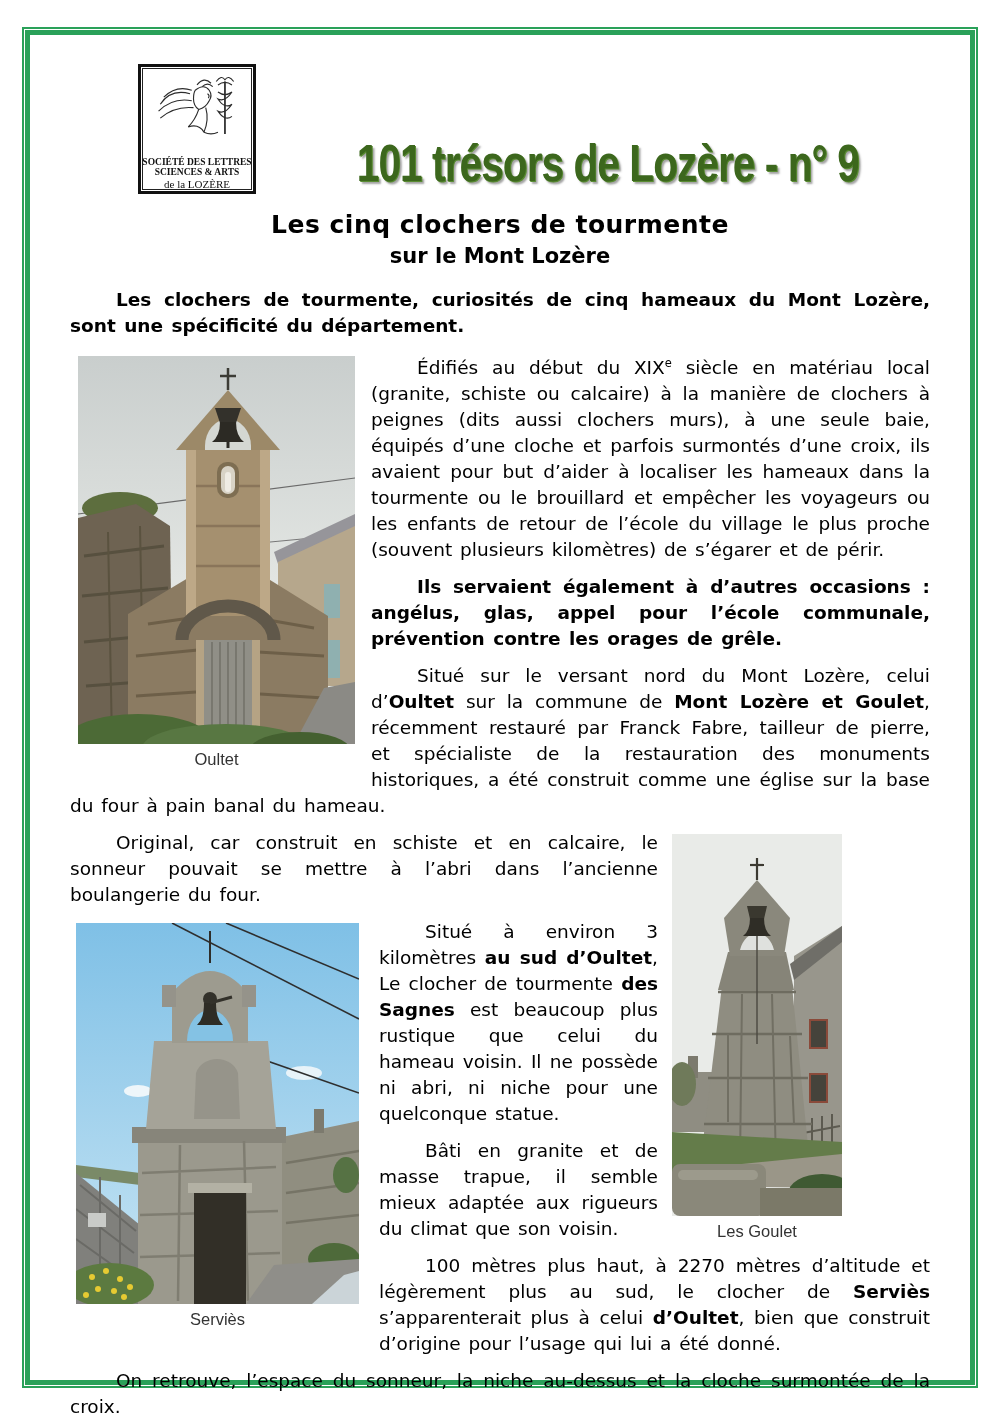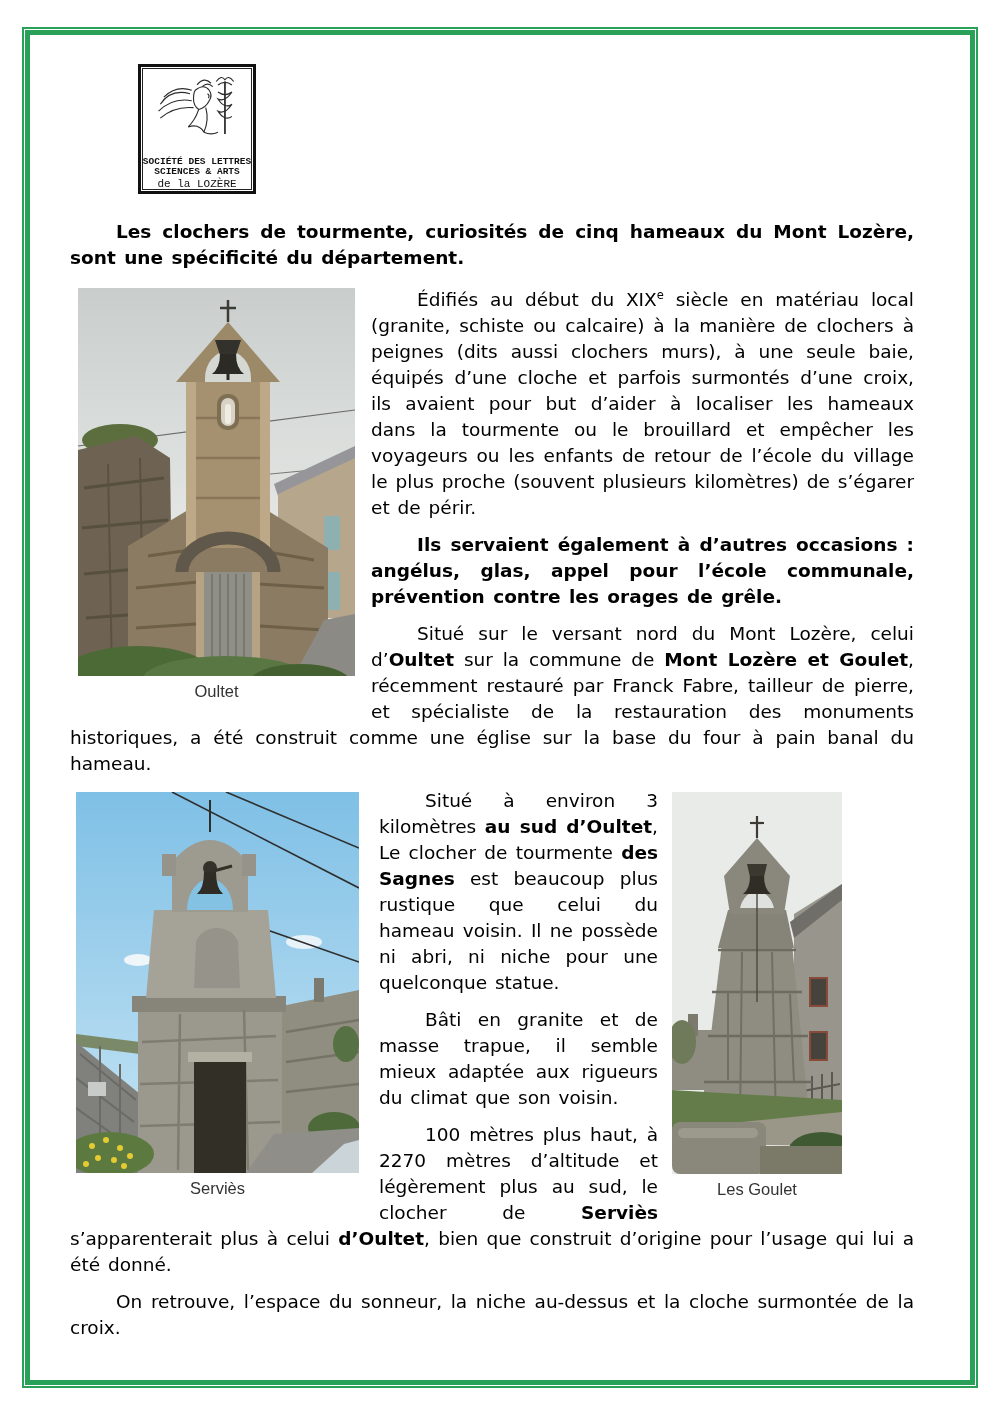--- a/index.html
+++ b/index.html
@@ -11,38 +11,38 @@
   .frame-inner{position:absolute;left:1px;top:1px;right:1px;bottom:1px;
                border:5px solid #2aa159;background:#fff;}
   .content{position:absolute;left:0;top:0;right:0;bottom:0;padding:0 10px;}
 
   
   .header{display:flex;align-items:flex-start;margin-top:29px;height:138px;}
   .logo{margin-left:98px;width:112px;height:124px;border:3px solid #111;background:#fff;
         box-shadow:inset 0 0 0 1px #fff, inset 0 0 0 2px #222;
         display:flex;flex-direction:column;align-items:center;flex:0 0 auto;}
   .logo svg{display:block;margin-top:4px;}
-  .logo-text{text-align:center;font-family:Liberation Mono, monospace;line-height:1.08;
+  .logo-text{text-align:center;font-family:Liberation Serif, serif;line-height:1.08;
              color:#111;margin-top:14px;}
   .logo-text .l1,.logo-text .l2{font-size:9.5px;font-weight:bold;letter-spacing:0;}
   .logo-text .l3{font-size:11px;margin-top:2px;}
   .title-wrap{flex:1;text-align:center;padding-top:40px;}
   .title{display:inline-block;font-family:"Liberation Sans",sans-serif;font-weight:bold;
          font-size:47px;letter-spacing:-1px;transform:scale(0.86,1.12);transform-origin:center;
          color:#3c671d;text-shadow:1px 1px 0 #5a8c33, 3px 3px 2px rgba(90,90,90,0.55);
          white-space:nowrap;}
 
   
   .subtitle{text-align:center;margin:8px 0 0 0;font-weight:bold;line-height:1.22;}
   .subtitle .s1{font-size:25px;letter-spacing:0.5px;}
   .subtitle .s2{font-size:21px;}
 
   
   .article{margin:17px 30px 0 30px;}
-  .article p{font-size:18.5px;line-height:26px;text-align:justify;margin:0 16px 11px 0;
+  .article p{font-size:18.5px;line-height:26px;text-align:justify;margin:0 0 11px 0;
              text-indent:46px;word-spacing:2px;}
   .article p.b{font-weight:bold;}
   sup{font-size:0.62em;}
 
   
   figure{margin:0;padding:0;}
   .fig{text-align:center;}
   .fig figcaption{font-family:"Liberation Sans",sans-serif;font-size:16.5px;color:#333;
                   margin-top:4px;line-height:22px;}
   .fig svg{display:block;margin:0 auto;background:#dcdedd;}
@@ -80,22 +80,29 @@
 
                 <path d="M74 24 Q82 30 90 24 Q82 36 74 32 Q82 44 90 38 Q82 50 74 46 Q82 58 90 52"></path>
               </g>
             </svg>
             <div class="logo-text">
               <div class="l1">SOCIÉTÉ DES LETTRES</div>
               <div class="l2">SCIENCES &amp; ARTS</div>
               <div class="l3">de la LOZÈRE</div>
             </div>
           </div>
+          <div class="title-wrap">
+            <h1 class="title">101 trésors de Lozère - n° 9</h1>
+          </div>
         </header>
 
+        <h2 class="subtitle">
+          <span class="s1">Les cinq clochers de tourmente</span><br>
+          <span class="s2">sur le Mont Lozère</span>
+        </h2>
 
         <div class="article">
 
           <p class="b">Les clochers de tourmente, curiosités de cinq hameaux du Mont Lozère, sont une spécificité du département.</p>
 
           <figure class="fig fig-oultet">
             <svg width="277" height="388" viewBox="0 0 277 388">
               <defs>
                 <linearGradient id="skyO" x1="0" y1="0" x2="0" y2="1">
                   <stop offset="0" stop-color="#c9cecd"></stop>
@@ -215,20 +222,21 @@
 
               <g>
                 <rect x="0" y="330" width="94" height="52" rx="8" fill="#8a887a"></rect>
                 <rect x="6" y="336" width="80" height="10" rx="5" fill="#9c9a8c"></rect>
                 <rect x="88" y="354" width="82" height="28" fill="#7b7968"></rect>
               </g>
             </svg>
             <figcaption>Les Goulet</figcaption>
           </figure>
 
+          <p>Original, car construit en schiste et en calcaire, le sonneur pouvait se mettre à l’abri dans l’ancienne boulangerie du four.</p>
 
           <figure class="fig fig-servies">
             <svg width="283" height="381" viewBox="0 0 283 381">
               <defs>
                 <linearGradient id="skyS" x1="0" y1="0" x2="0" y2="1">
                   <stop offset="0" stop-color="#7fc0e6"></stop>
                     <stop offset="1" stop-color="#c8e5f4"></stop>
                 </linearGradient>
               </defs>
               <rect width="283" height="381" fill="url(#skyS)"></rect>

